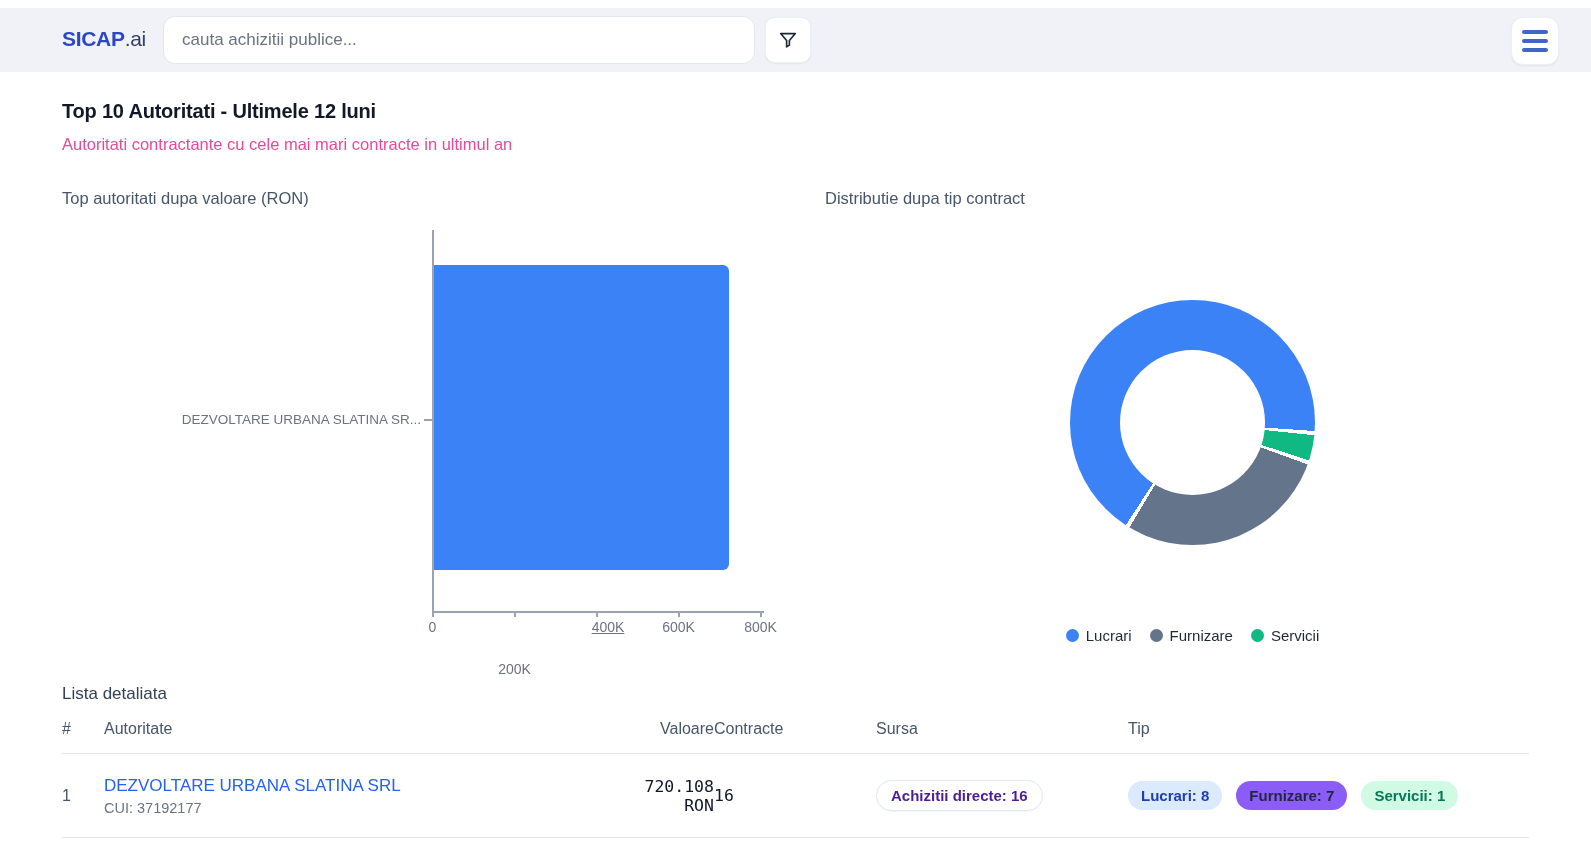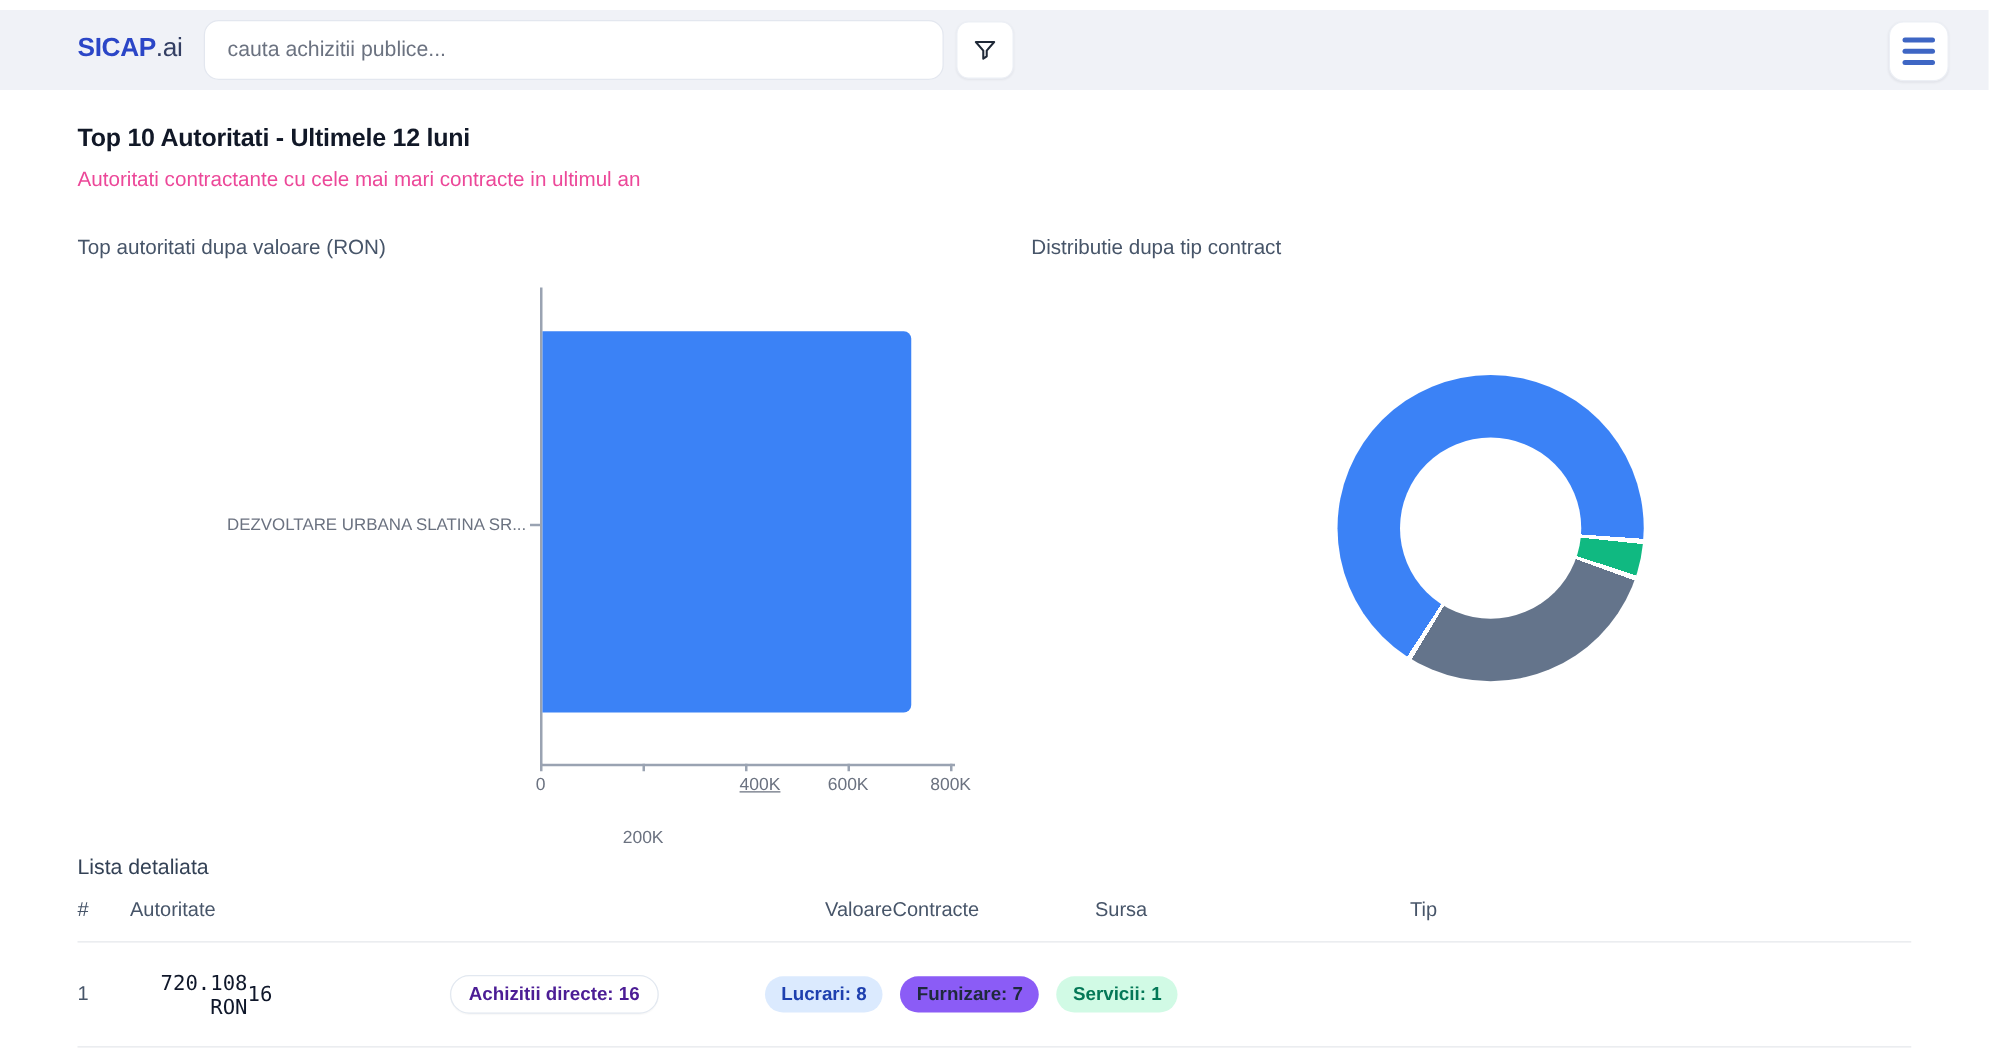--- a/index.html
+++ b/index.html
@@ -126,34 +126,52 @@
         <div class="ticklabel" style="left: 146px; text-decoration: underline;">400K</div>
         <div class="tickmark" style="left: 246px;"></div>
         <div class="ticklabel" style="left: 216.5px;">600K</div>
         <div class="tickmark" style="left: 328px;"></div>
         <div class="ticklabel" style="left: 298.5px;">800K</div>
       </div>
   </div>
 
   <div class="chart-title donut-chart-title">Distributie dupa tip contract</div>
   <div class="donut" style="background: conic-gradient(rgb(59, 130, 246) 0deg, rgb(59, 130, 246) 94deg, rgb(255, 255, 255) 94deg, rgb(255, 255, 255) 96deg, rgb(16, 185, 129) 96deg, rgb(16, 185, 129) 108deg, rgb(255, 255, 255) 108deg, rgb(255, 255, 255) 110deg, rgb(100, 116, 139) 110deg, rgb(100, 116, 139) 211deg, rgb(255, 255, 255) 211deg, rgb(255, 255, 255) 213deg, rgb(59, 130, 246) 213deg, rgb(59, 130, 246) 360deg);"></div>
+  <div class="donut-legend">
+      <div class="legend-item">
+        <span class="legend-dot" style="background: rgb(59, 130, 246);"></span>
+        <span>Lucrari</span>
+      </div>
+      <div class="legend-item">
+        <span class="legend-dot" style="background: rgb(100, 116, 139);"></span>
+        <span>Furnizare</span>
+      </div>
+      <div class="legend-item">
+        <span class="legend-dot" style="background: rgb(16, 185, 129);"></span>
+        <span>Servicii</span>
+      </div>
+    </div>
 
   <div class="list-heading">Lista detaliata</div>
   <div class="table">
     <div class="trow thead">
         <div class="c0">#</div>
         <div class="c1">Autoritate</div>
         <div class="c2">Valoare</div>
         <div class="c3">Contracte</div>
         <div class="c4">Sursa</div>
         <div class="c5">Tip</div>
       </div>
     <div>
         <div class="trow tbody-row">
           <div class="c0 row-index">1</div>
+          <div class="c1">
+            <a class="auth-link" href="#">DEZVOLTARE URBANA SLATINA SRL</a>
+            <div class="auth-cui">CUI: 37192177</div>
+          </div>
           <div class="c2 mono">720.108 RON</div>
           <div class="c3 mono">16</div>
           <div class="c4"><span class="pill-sursa">Achizitii directe: 16</span></div>
           <div class="c5 badges">
             <span class="badge" style="background: rgb(219, 234, 254); color: rgb(30, 64, 175);">Lucrari: 8</span>
             <span class="badge" style="background: #8b5cf6; color: rgb(30, 41, 59);">Furnizare: 7</span>
             <span class="badge" style="background: rgb(209, 250, 229); color: rgb(4, 120, 87);">Servicii: 1</span>
           </div>
         </div>
       </div>

